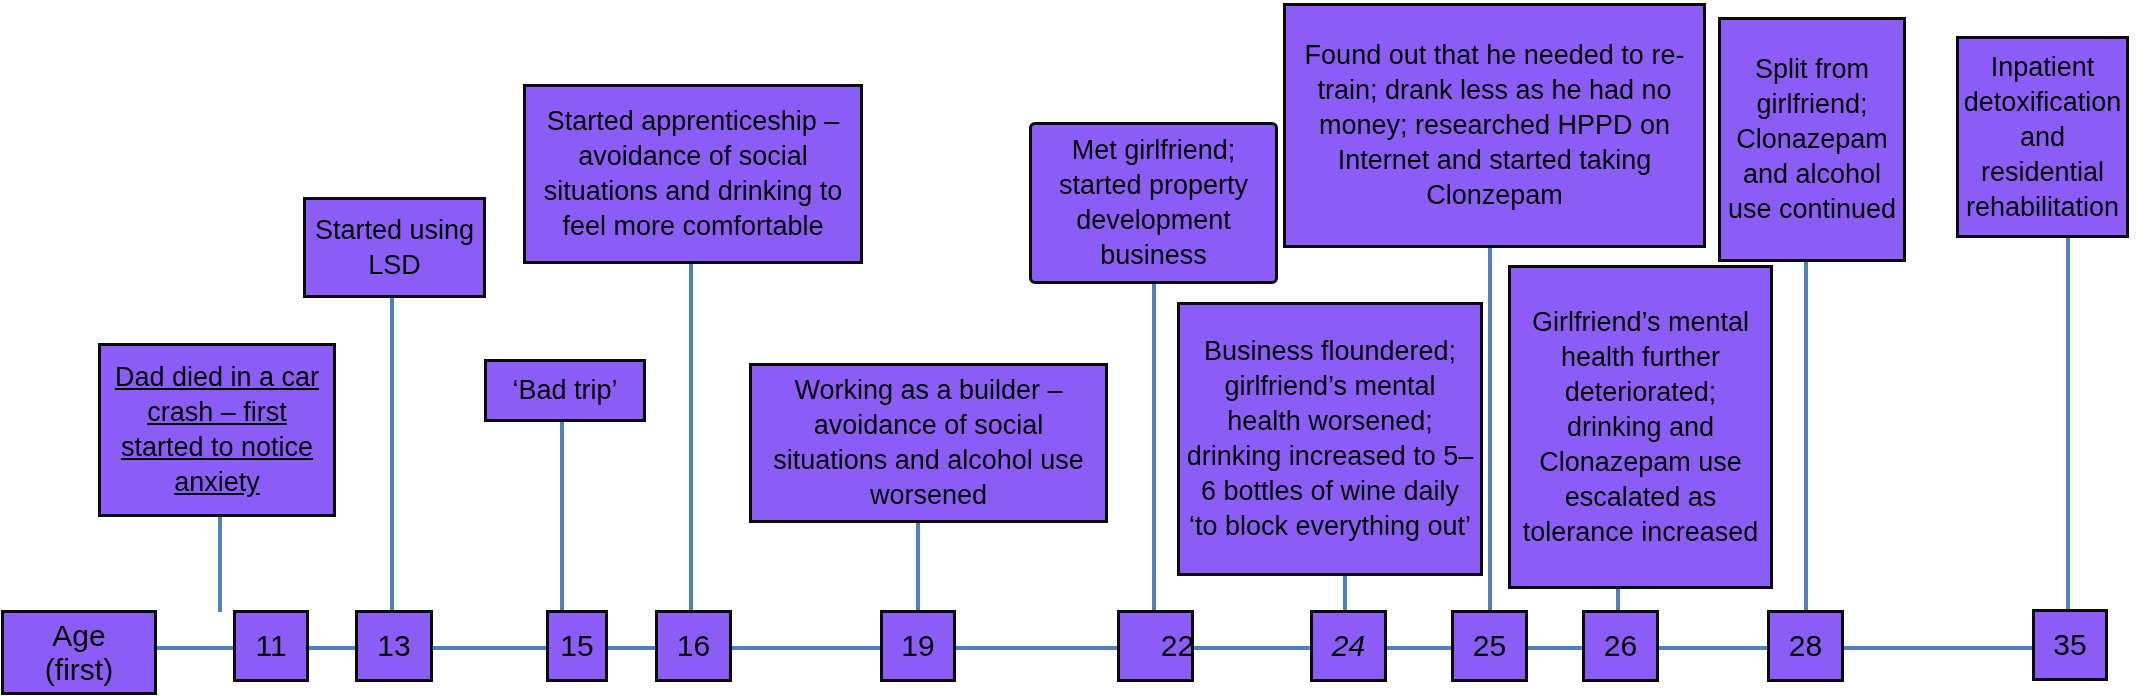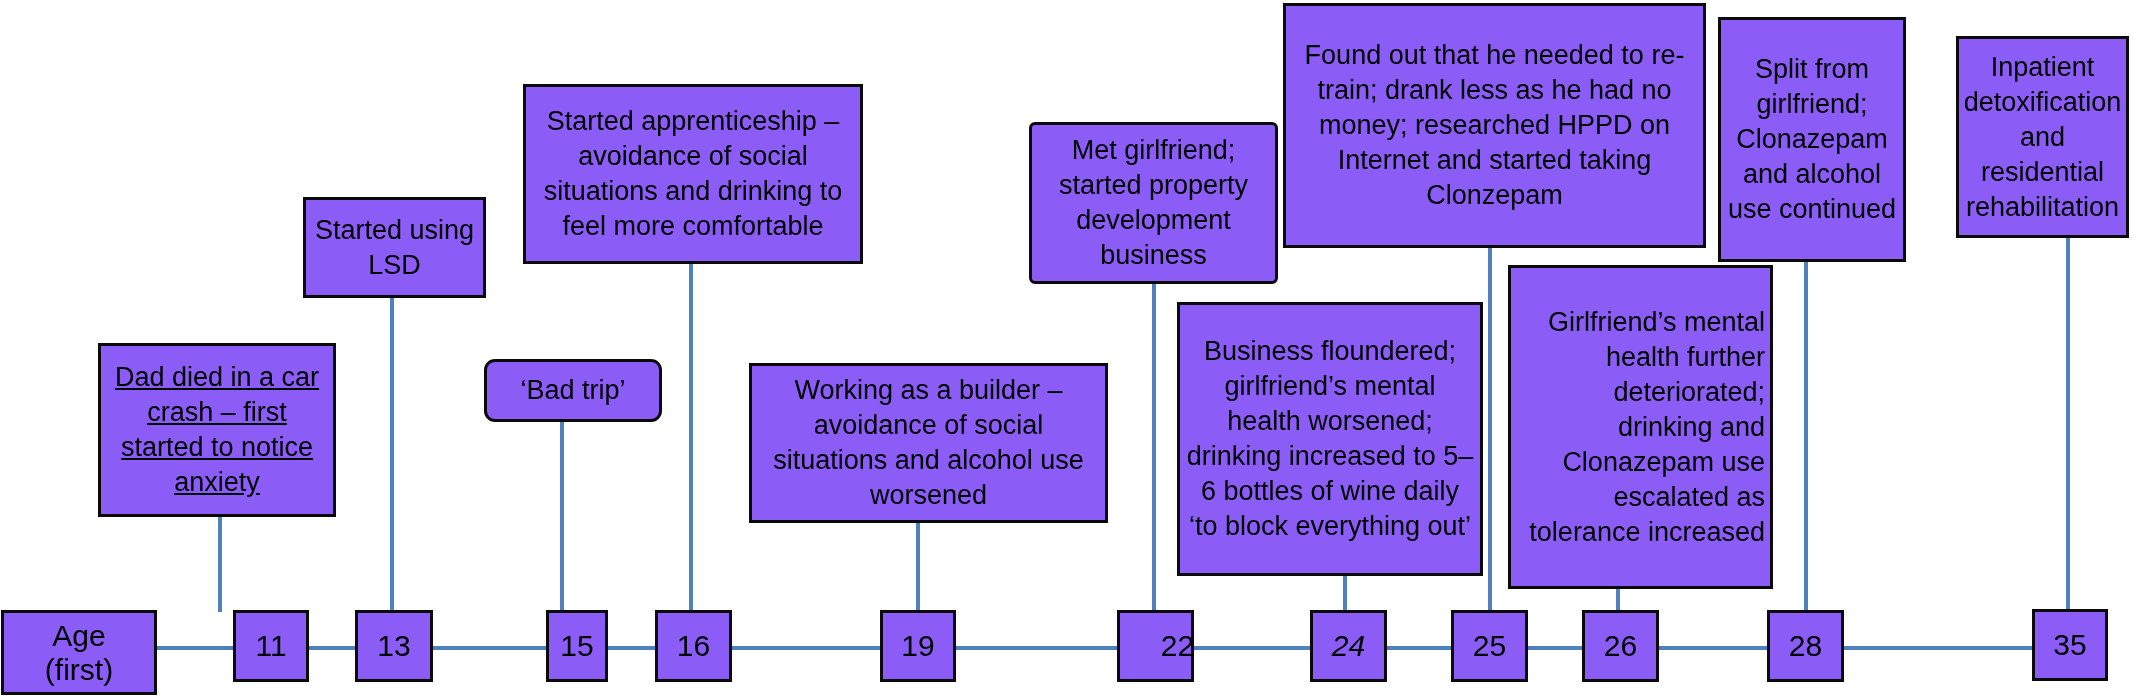--- a/index.html
+++ b/index.html
@@ -57,33 +57,33 @@
   <div class="vline" style="left:1343px; top:575px; height:37px;"></div>
   <div class="vline" style="left:1488px; top:247px; height:365px;"></div>
   <div class="vline" style="left:1616px; top:588px; height:24px;"></div>
   <div class="vline" style="left:1804px; top:247px; height:365px;"></div>
   <div class="vline" style="left:2066px; top:237px; height:375px;"></div>
 
   <div class="box event" style="left:98px;  top:343px; width:238px; height:174px;text-decoration:underline;">Dad died in a car crash – first started to notice anxiety</div>
 
   <div class="box event" style="left:303px; top:197px; width:183px; height:101px;">Started using LSD</div>
 
-  <div class="box event" style="left:484px; top:359px; width:178px; height:63px;border-radius:11px;">‘Bad trip’</div>
+  <div class="box event" style="left:484px; top:359px; width:162px; height:63px;">‘Bad trip’</div>
 
   <div class="box event" style="left:523px; top:84px;  width:340px; height:180px;">Started apprenticeship – avoidance of social situations and drinking to feel more comfortable</div>
 
   <div class="box event" style="left:749px; top:363px; width:359px; height:160px;">Working as a builder – avoidance of social situations and alcohol use worsened</div>
 
   <div class="box event" style="left:1029px; top:122px; width:249px; height:162px;border-radius:6px;">Met girlfriend; started property development business</div>
 
   <div class="box event" style="left:1177px; top:302px; width:306px; height:274px;">Business floundered; girlfriend’s mental health worsened; drinking increased to 5–6 bottles of wine daily ‘to block everything out’</div>
 
   <div class="box event" style="left:1283px; top:3px; width:423px; height:245px;">Found out that he needed to re-train; drank less as he had no money; researched HPPD on Internet and started taking Clonzepam</div>
 
-  <div class="box event" style="left:1508px; top:265px; width:265px; height:324px;text-align:right;">Girlfriend’s mental health further deteriorated; drinking and Clonazepam use escalated as tolerance increased</div>
+  <div class="box event" style="left:1508px; top:265px; width:265px; height:324px;">Girlfriend’s mental health further deteriorated; drinking and Clonazepam use escalated as tolerance increased</div>
 
   <div class="box event" style="left:1718px; top:3px; width:188px; height:245px;margin-top:14px;">Split from girlfriend; Clonazepam and alcohol use continued</div>
 
   <div class="box event" style="left:1956px; top:36px; width:173px; height:202px;">Inpatient detoxification and residential rehabilitation</div>
 
   <div class="box age" style="left:1px; top:610px; width:156px; height:85px;">Age
 (first)</div>
 
   <div class="box age" style="left:185px; top:610px; width:76px; height:72px;margin-left:48px;">11</div>
   <div class="box age" style="left:355px; top:610px; width:78px; height:72px;">13</div>

